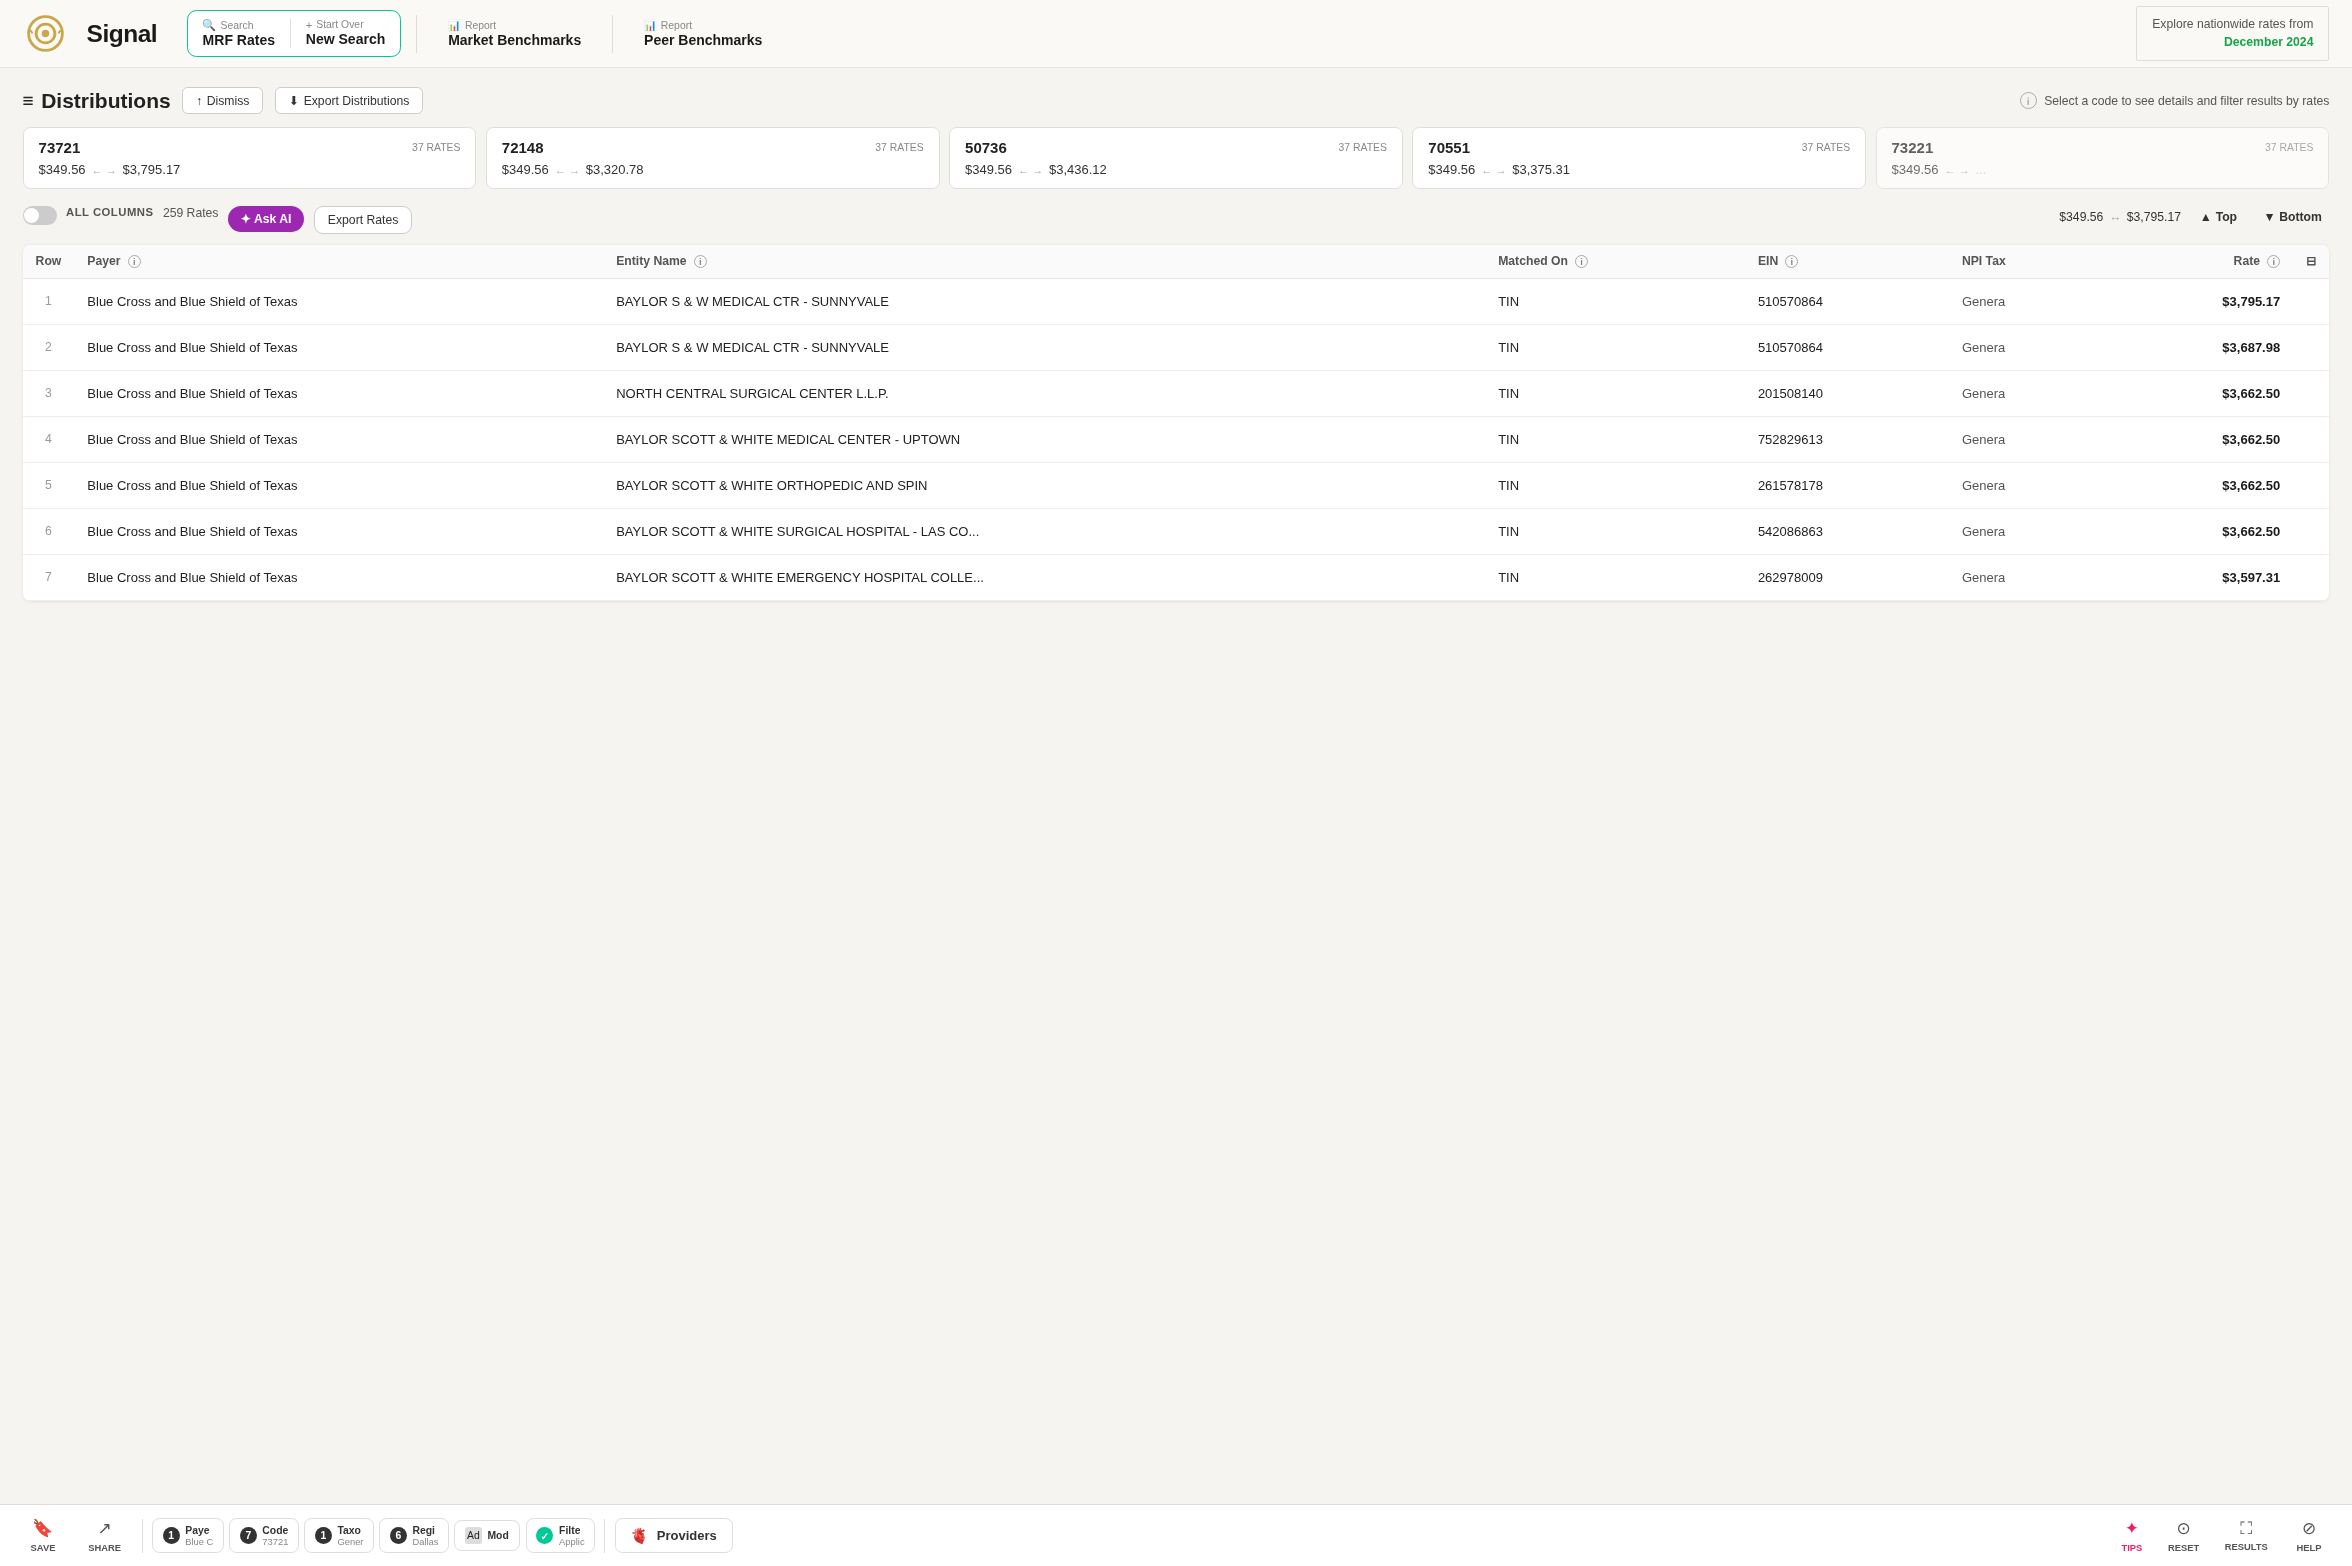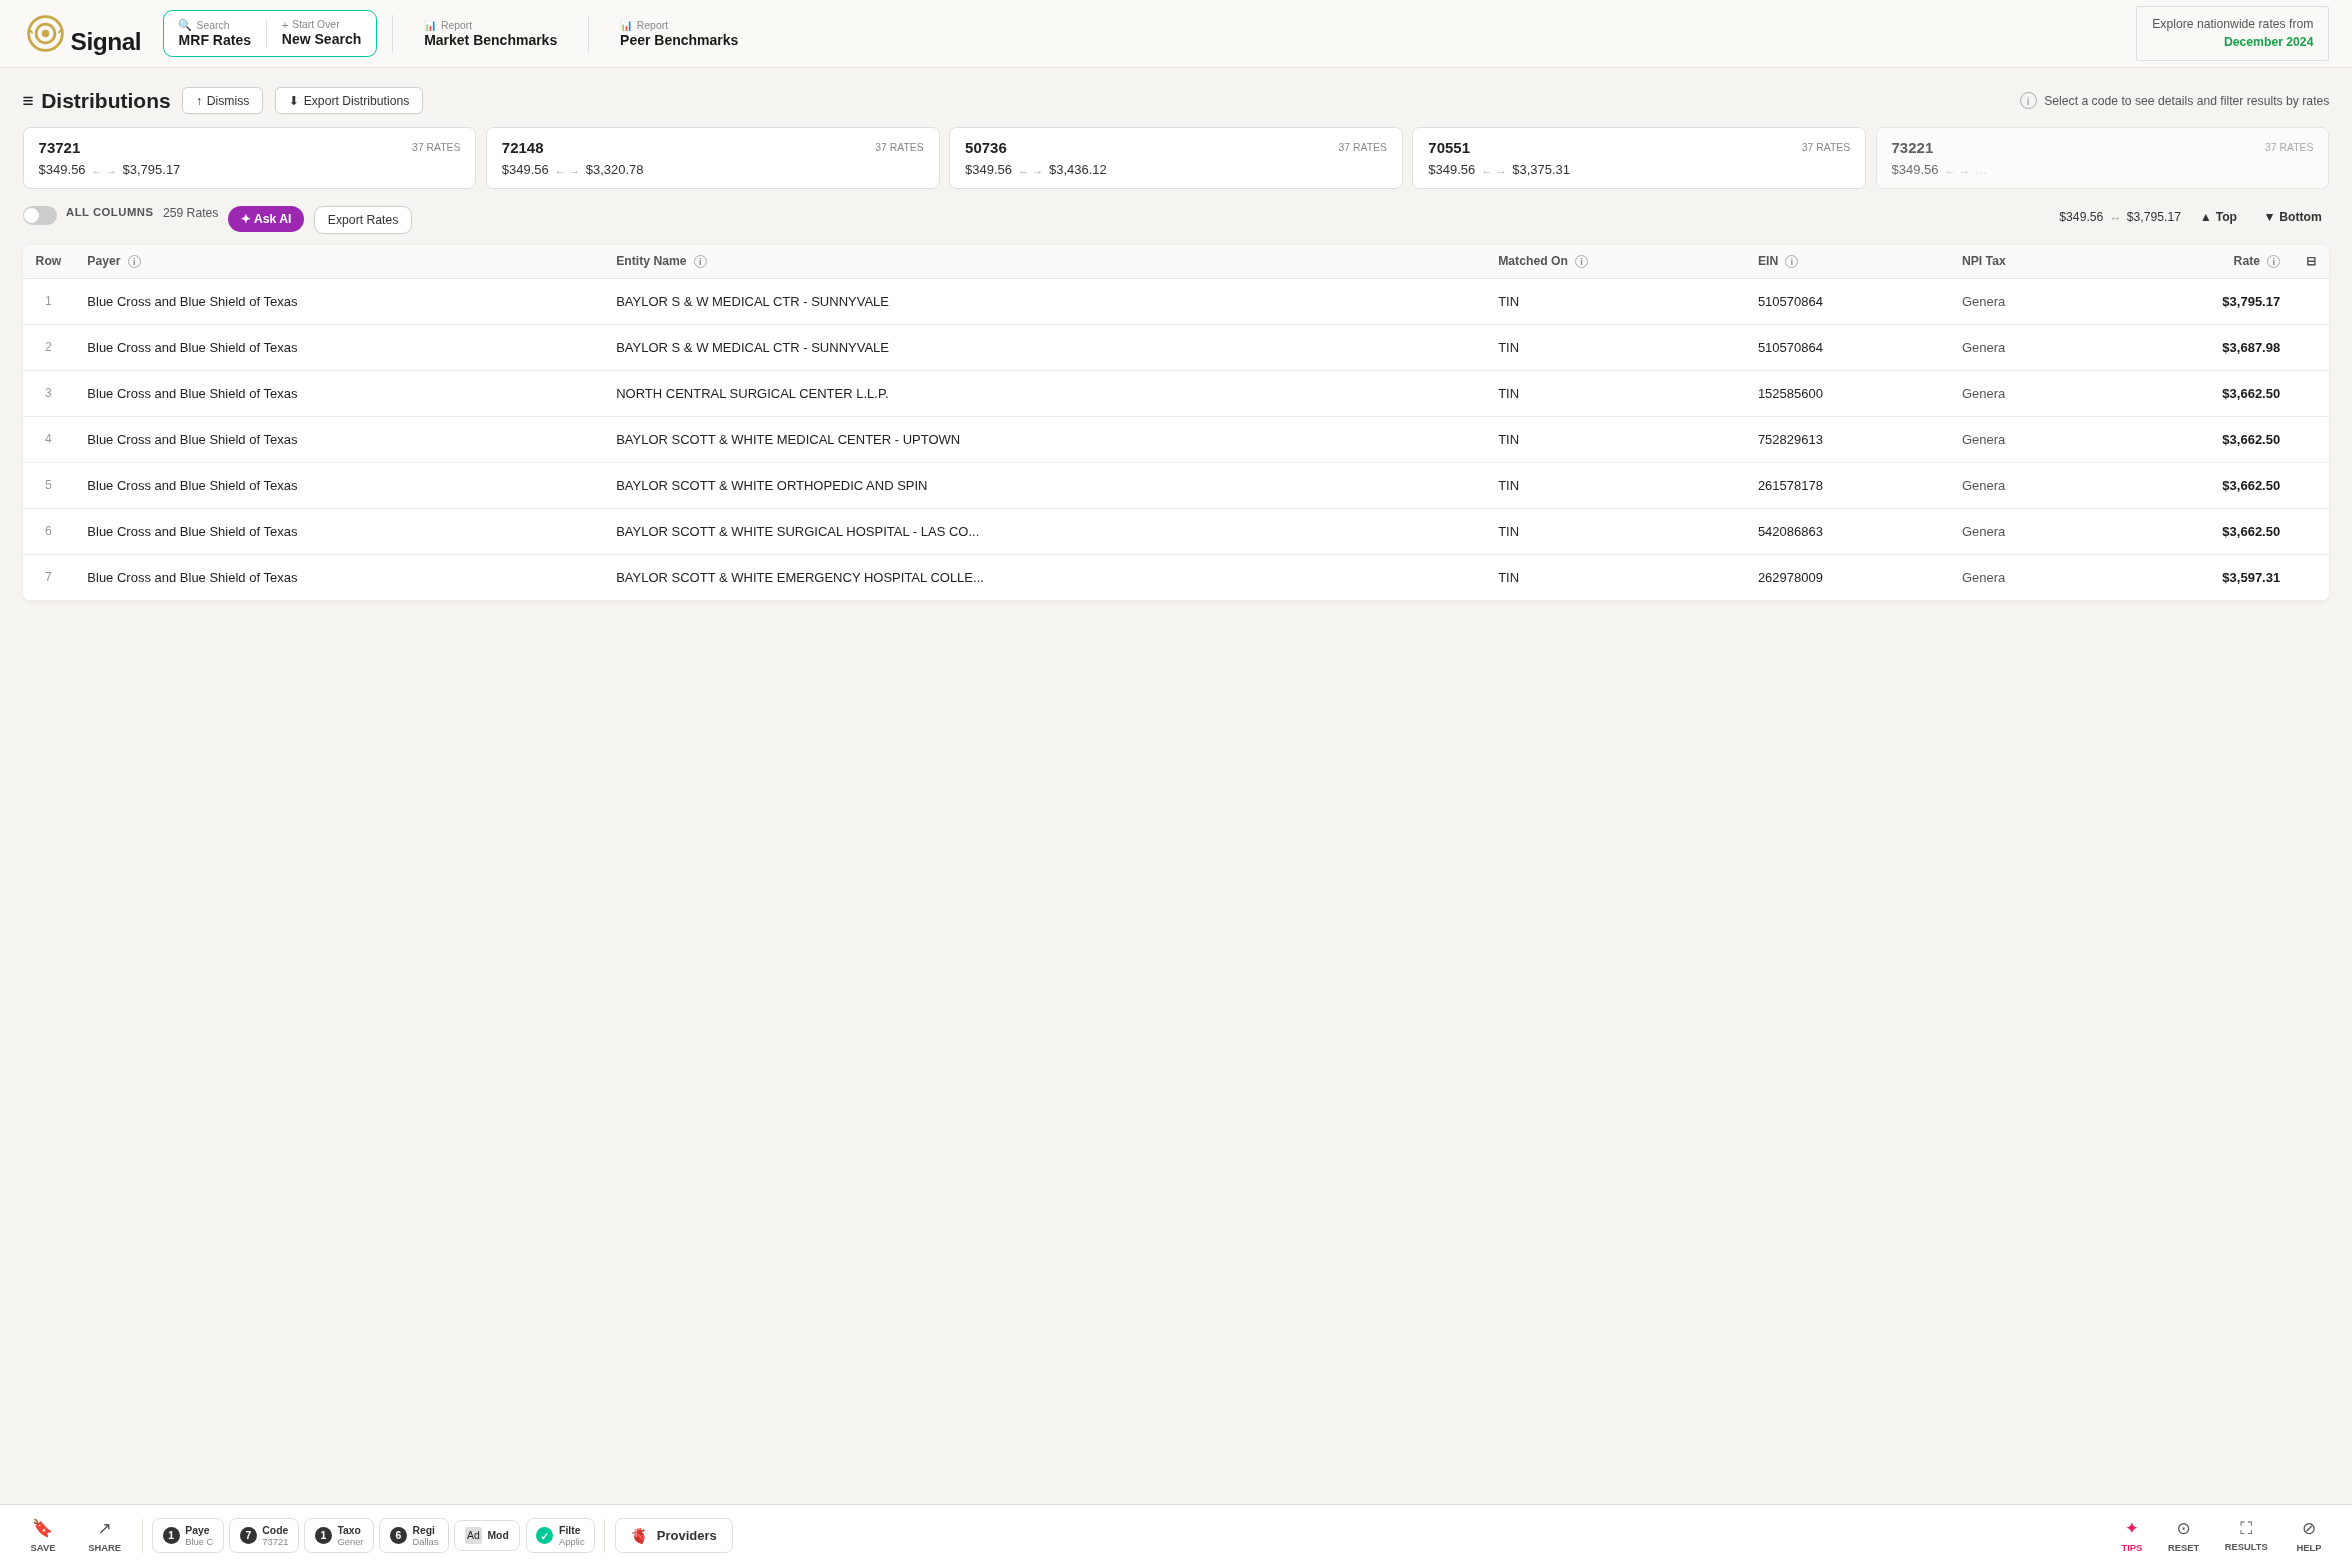--- a/index.html
+++ b/index.html
@@ -16,23 +16,23 @@
       background: #faf9f6;
       border-bottom: 0.9px solid #e8e5de;
       display: flex;
       align-items: center;
       padding: 0 22.6px;
       height: 68px;
       gap: 7.5px;
     }
     .logo {
       display: flex;
-      align-items: flex-end;
-      gap: 3px;
-      margin-right: 14px;
+      align-items: center;
+      gap: 19px;
+      margin-right: 22px;
     }
     .logo-icon {
       width: 45px;
       height: 45px;
     }
     .logo-text {
       font-size: 24.5px;
       font-weight: 700;
       color: #1a1a1a;
       letter-spacing: -0.5px;
@@ -617,21 +617,21 @@
       <td>510570864</td>
       <td class="npi-tax">Genera</td>
       <td class="rate-cell">$3,687.98</td>
       <td></td>
     </tr>
         <tr>
       <td class="row-num">3</td>
       <td>Blue Cross and Blue Shield of Texas</td>
       <td>NORTH CENTRAL SURGICAL CENTER L.L.P.</td>
       <td>TIN</td>
-      <td>152585600</td>
+      <td>201508140</td>
       <td class="npi-tax">Genera</td>
       <td class="rate-cell">$3,662.50</td>
       <td></td>
     </tr>
         <tr>
       <td class="row-num">4</td>
       <td>Blue Cross and Blue Shield of Texas</td>
       <td>BAYLOR SCOTT &amp; WHITE MEDICAL CENTER - UPTOWN</td>
       <td>TIN</td>
       <td>752829613</td>

